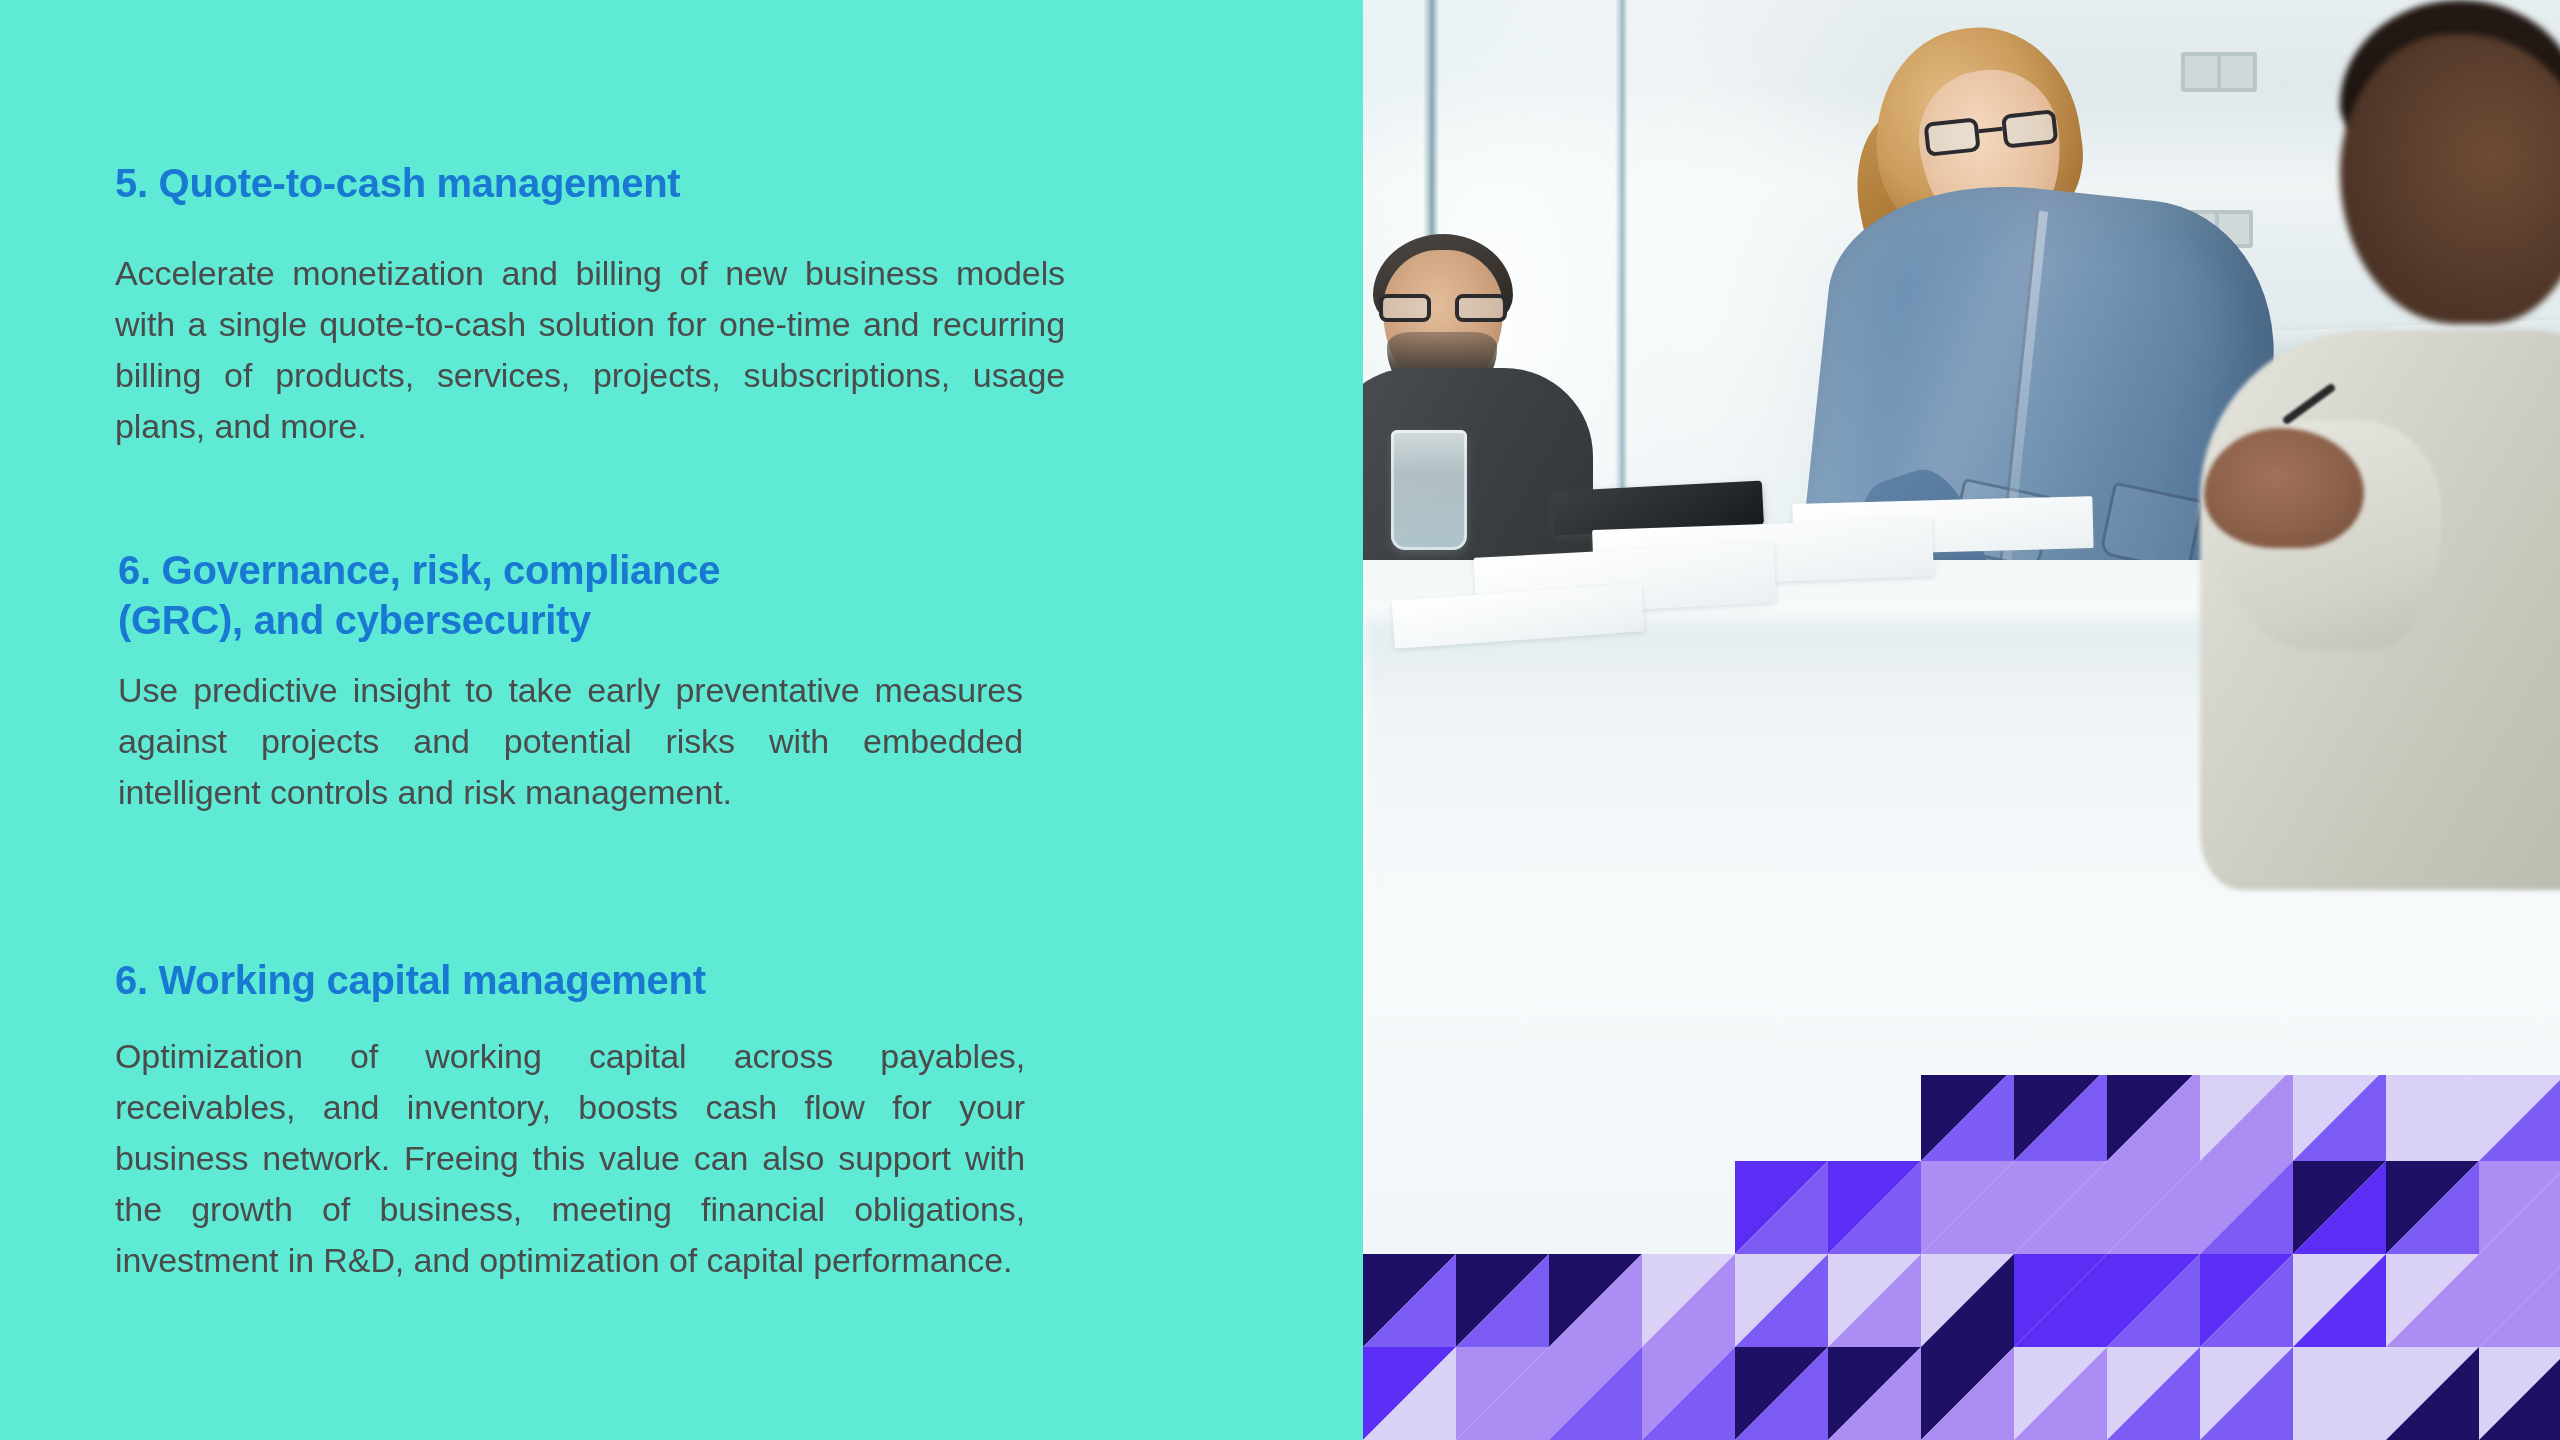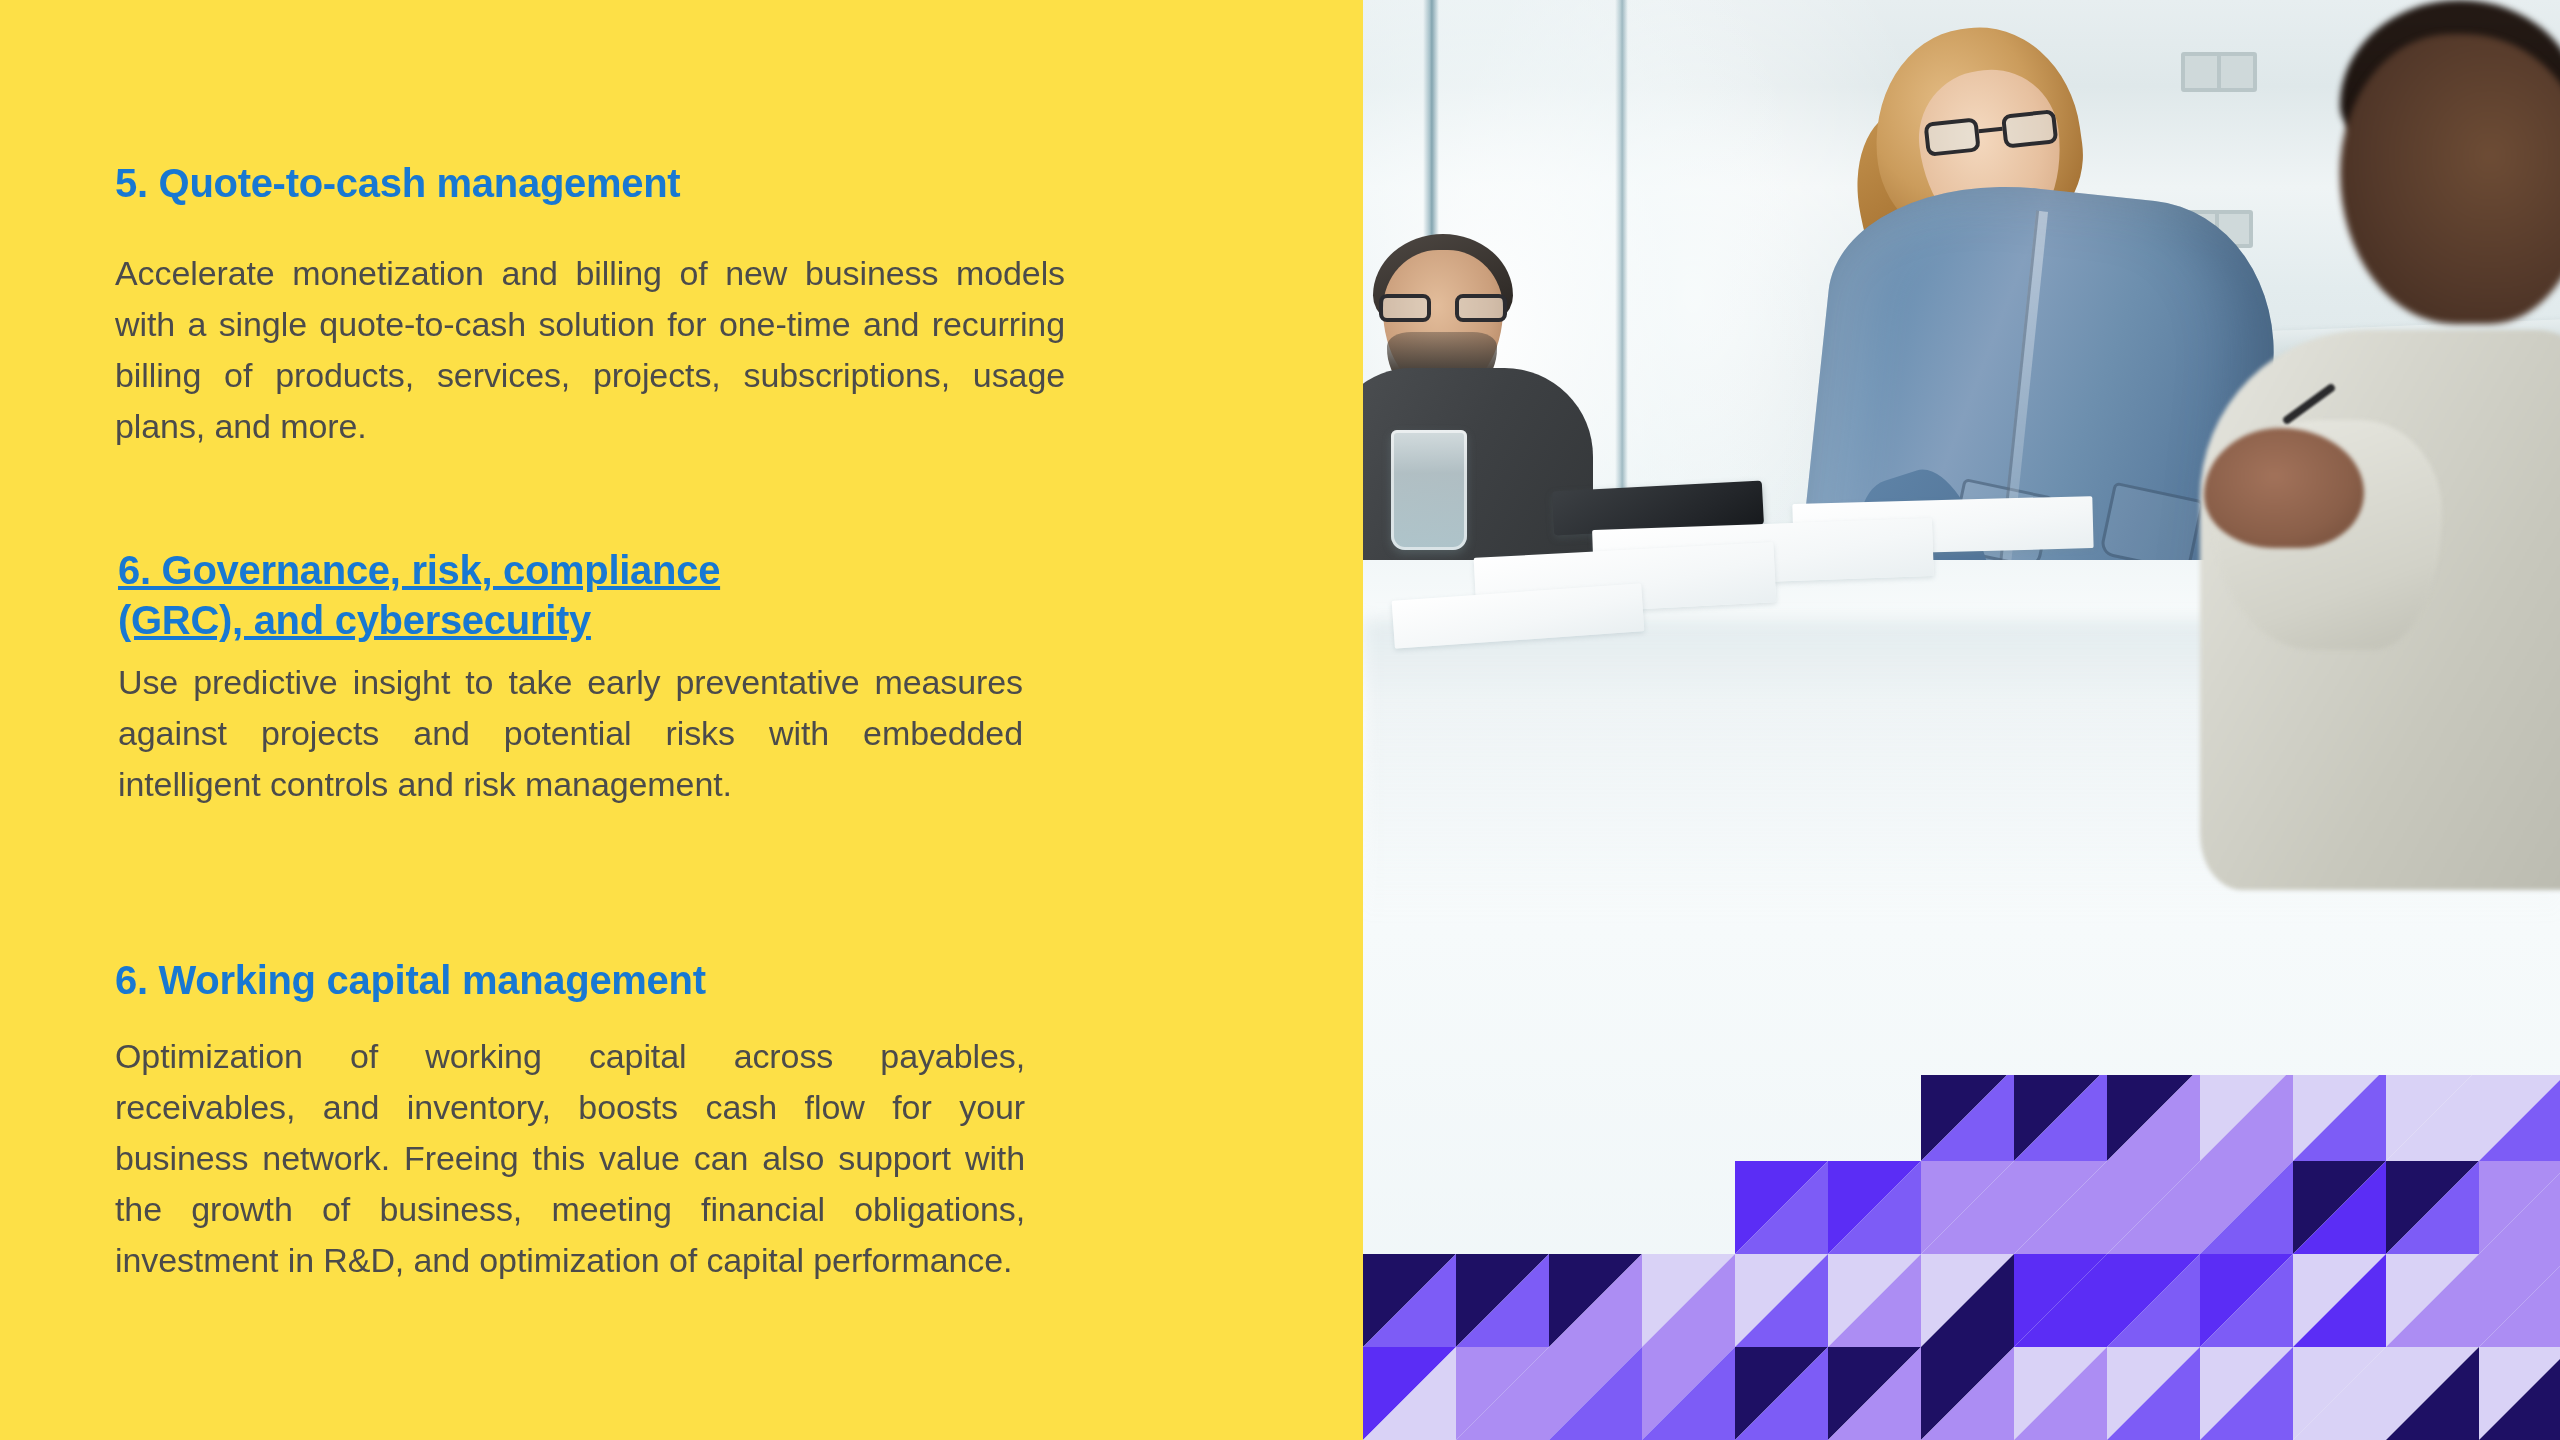--- a/index.html
+++ b/index.html
@@ -13,21 +13,21 @@
     position:relative;
     width:2560px; height:1440px;
     background:#ffffff;
     display:flex;
   }
 
   
   #text-panel{
     position:relative;
     width:1363px; height:1440px;
-    background:#fde047;
+    background:#5eead4;
     flex:0 0 1363px;
   }
   .section{
     position:absolute;
     left:115px;
     width:950px;
   }
   .section-heading{
     color:#1878d2;
     font-weight:bold;
@@ -41,21 +41,21 @@
     color:#4b4b4b;
     font-size:34px;
     line-height:51px;
     text-align:justify;
     text-justify:inter-word;
     letter-spacing:-0.1px;
   }
   #section-5{ top:158px; }
   #section-5 .section-body{ width:950px;margin-top:40px; }
   #section-6{ top:545px; left:118px; }
-  #section-6 .section-heading{ line-height:50px; margin-bottom:12px;text-decoration:underline; }
+  #section-6 .section-heading{ line-height:50px; margin-bottom:20px; }
   #section-6 .section-body{ width:905px; }
   #section-7{ top:955px; }
   #section-7 .section-body{ width:910px; }
 
   
   #image-panel{
     position:relative;
     width:1197px; height:1440px;
     flex:0 0 1197px;
     overflow:hidden;

